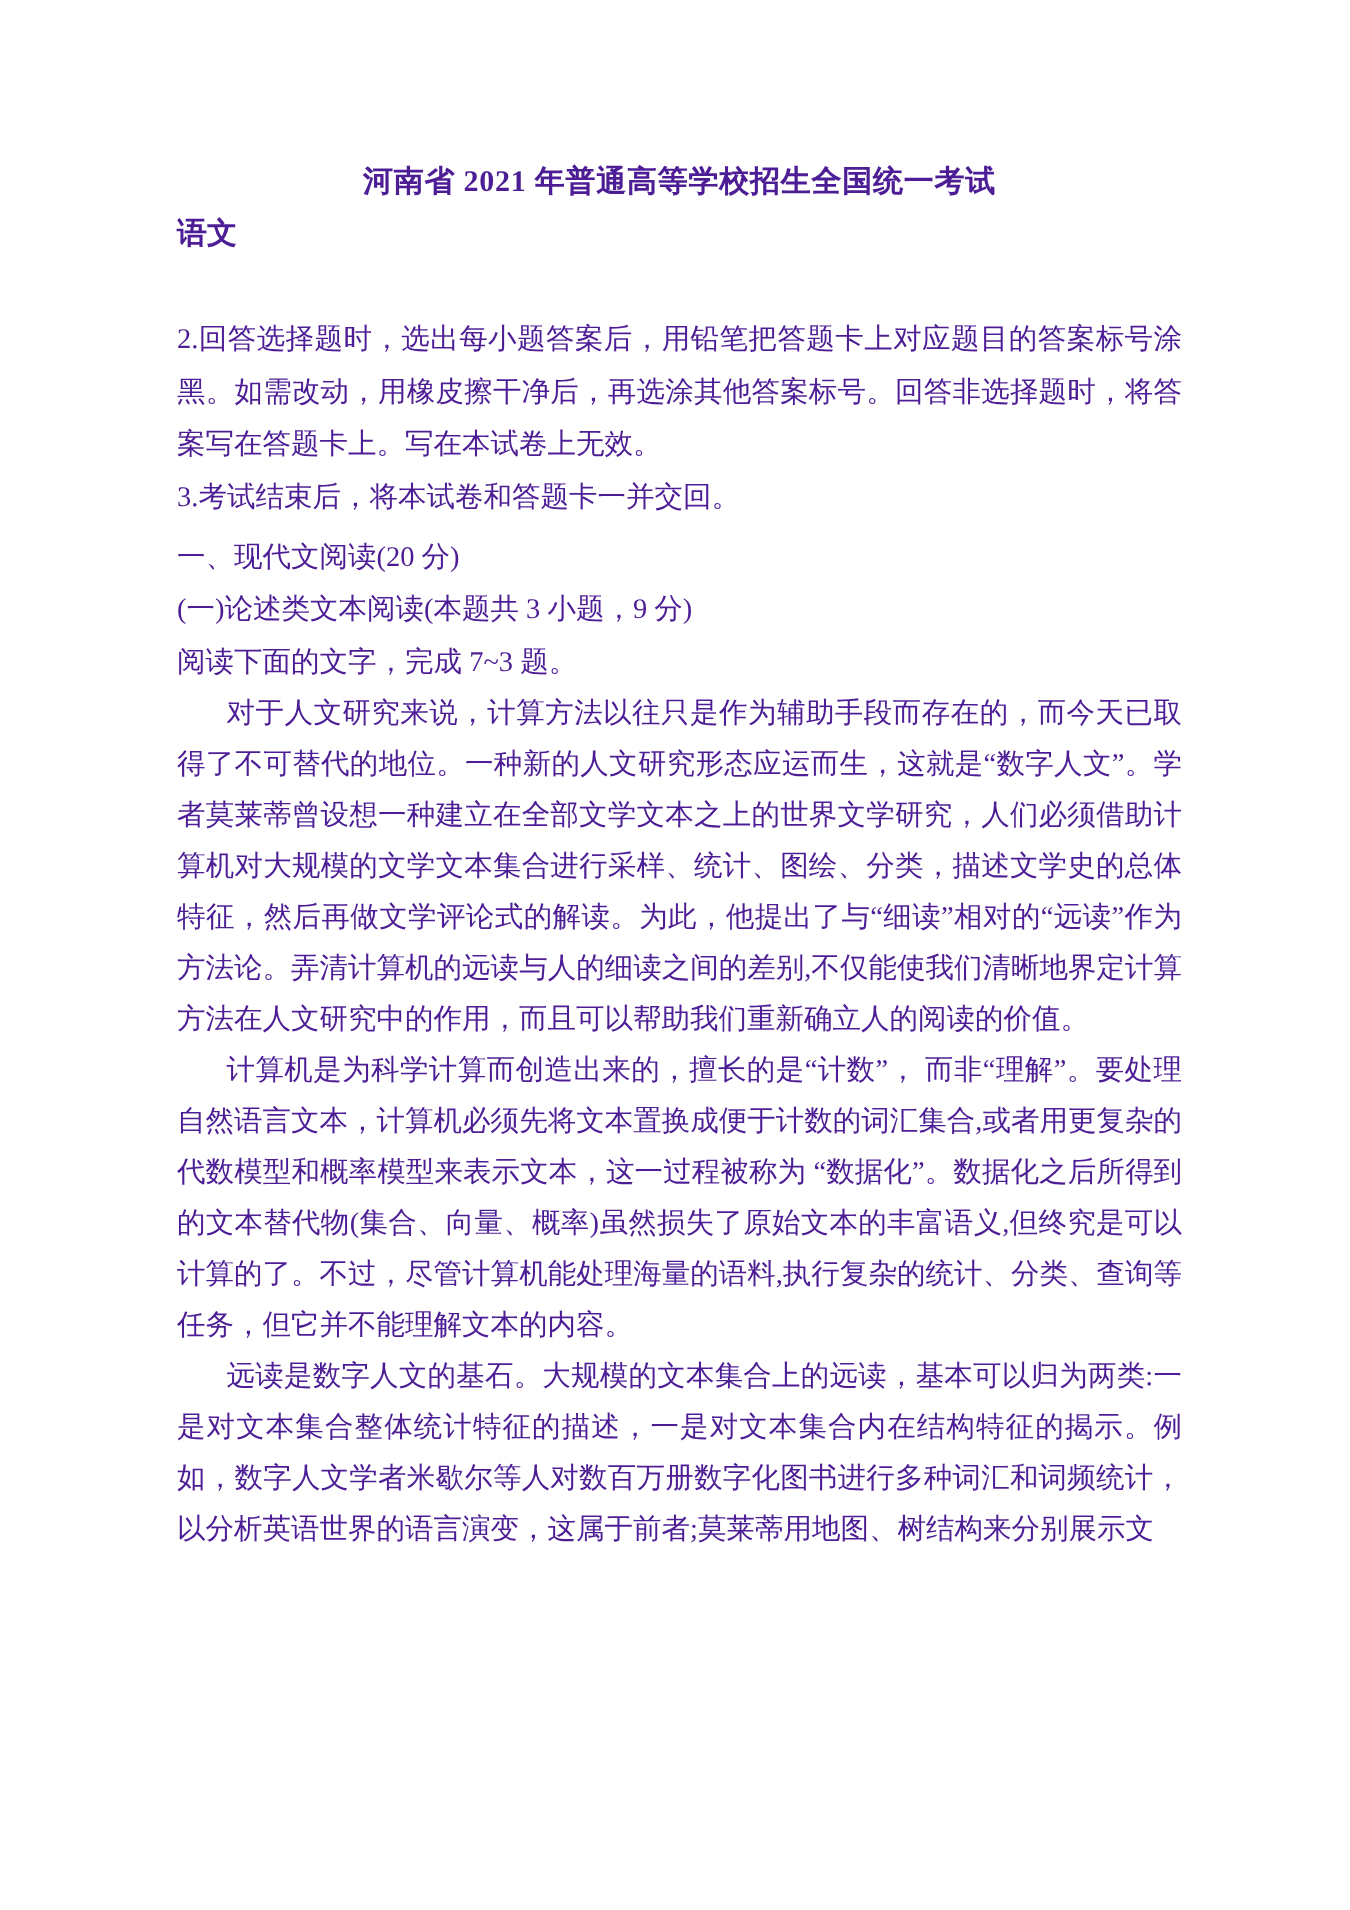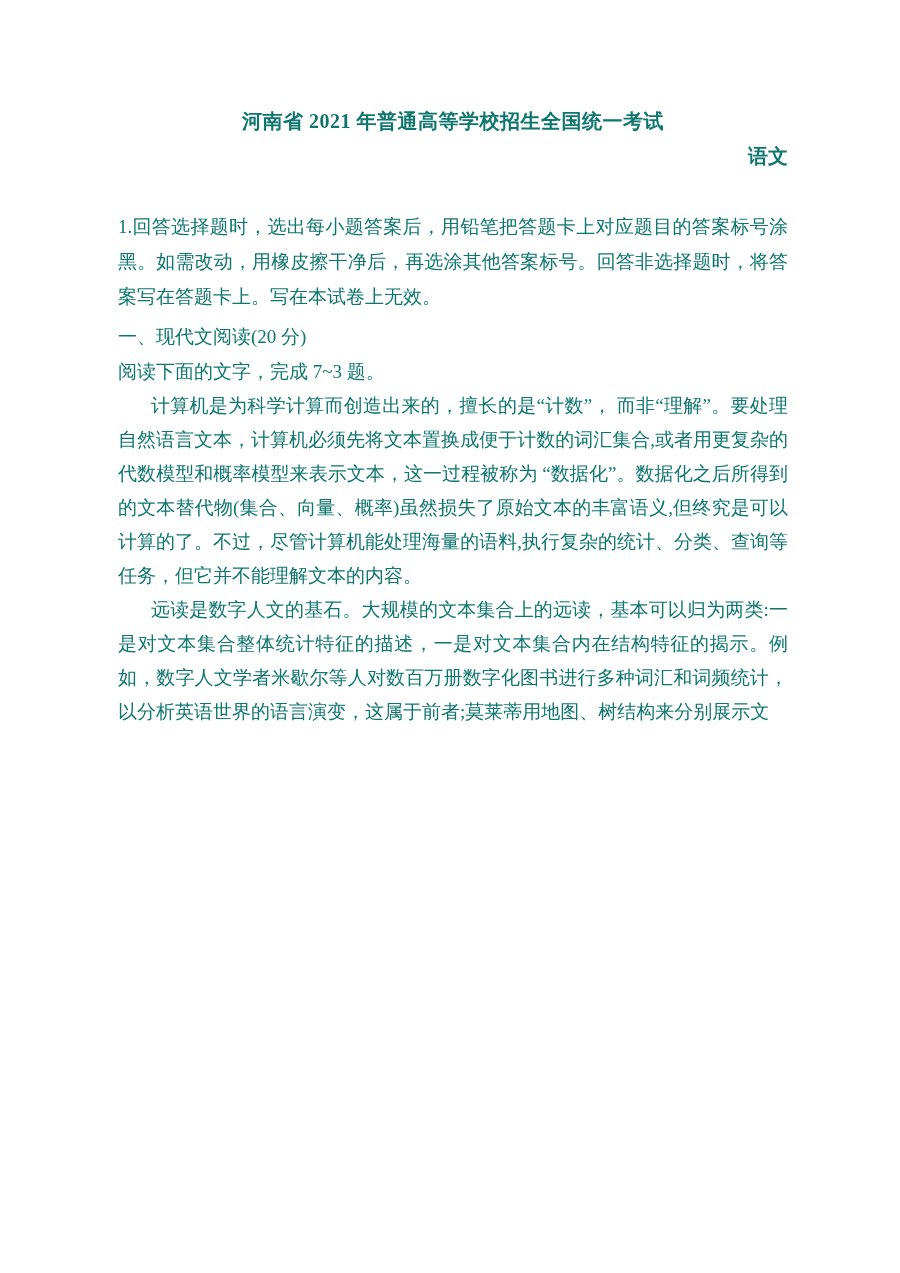--- a/index.html
+++ b/index.html
@@ -6,42 +6,42 @@
     margin: 0;
     padding: 0;
     background: #ffffff;
   }
   .page {
     position: relative;
     width: 900px;
     height: 1273px;
     background: #ffffff;
     overflow: hidden;
-    color: #0f766e;
+    color: #4c1d95;
     font-family: "Liberation Serif", "DejaVu Serif", serif;
   }
   .content {
     position: absolute;
     left: 118px;
     top: 104px;
     width: 670px;
   }
   .doc-title {
     margin: 0;
     font-size: 20px;
     font-weight: bold;
     text-align: center;
     line-height: 35px;
     letter-spacing: 0.5px;
   }
   .doc-subtitle {
     margin: 0;
     font-size: 20px;
     font-weight: bold;
-    text-align: right;
+    text-align: left;
     line-height: 35px;
   }
   .spacer-line {
     height: 35px;
   }
   .body-text p {
     margin: 0;
     font-size: 19px;
     line-height: 35px;
     text-align: justify;
@@ -65,28 +65,31 @@
     <h1 class="doc-title">河南省 2021 年普通高等学校招生全国统一考试</h1>
 
     <h2 class="doc-subtitle">语文</h2>
 
     <div class="spacer-line"></div>
 
     <div class="body-text">
 
 
 
-      <p>1.回答选择题时，选出每小题答案后，用铅笔把答题卡上对应题目的答案标号涂黑。如需改动，用橡皮擦干净后，再选涂其他答案标号。回答非选择题时，将答案写在答题卡上。写在本试卷上无效。</p>
+      <p>2.回答选择题时，选出每小题答案后，用铅笔把答题卡上对应题目的答案标号涂黑。如需改动，用橡皮擦干净后，再选涂其他答案标号。回答非选择题时，将答案写在答题卡上。写在本试卷上无效。</p>
 
+      <p>3.考试结束后，将本试卷和答题卡一并交回。</p>
 
       <p class="section-heading">一、现代文阅读(20 分)</p>
 
+      <p>(一)论述类文本阅读(本题共 3 小题，9 分)</p>
 
       <p>阅读下面的文字，完成 7~3 题。</p>
 
+      <p class="passage-para">对于人文研究来说，计算方法以往只是作为辅助手段而存在的，而今天已取得了不可替代的地位。一种新的人文研究形态应运而生，这就是“数字人文”。学者莫莱蒂曾设想一种建立在全部文学文本之上的世界文学研究，人们必须借助计算机对大规模的文学文本集合进行采样、统计、图绘、分类，描述文学史的总体特征，然后再做文学评论式的解读。为此，他提出了与“细读”相对的“远读”作为方法论。弄清计算机的远读与人的细读之间的差别,不仅能使我们清晰地界定计算方法在人文研究中的作用，而且可以帮助我们重新确立人的阅读的价值。</p>
 
       <p class="passage-para">计算机是为科学计算而创造出来的，擅长的是“计数”， 而非“理解”。要处理自然语言文本，计算机必须先将文本置换成便于计数的词汇集合,或者用更复杂的代数模型和概率模型来表示文本，这一过程被称为 “数据化”。数据化之后所得到的文本替代物(集合、向量、概率)虽然损失了原始文本的丰富语义,但终究是可以计算的了。不过，尽管计算机能处理海量的语料,执行复杂的统计、分类、查询等任务，但它并不能理解文本的内容。</p>
 
       <p class="passage-para">远读是数字人文的基石。大规模的文本集合上的远读，基本可以归为两类:一是对文本集合整体统计特征的描述，一是对文本集合内在结构特征的揭示。例如，数字人文学者米歇尔等人对数百万册数字化图书进行多种词汇和词频统计，以分析英语世界的语言演变，这属于前者;莫莱蒂用地图、树结构来分别展示文</p>
 
     </div>
   </div>
 </div>
 
 </body></html>

